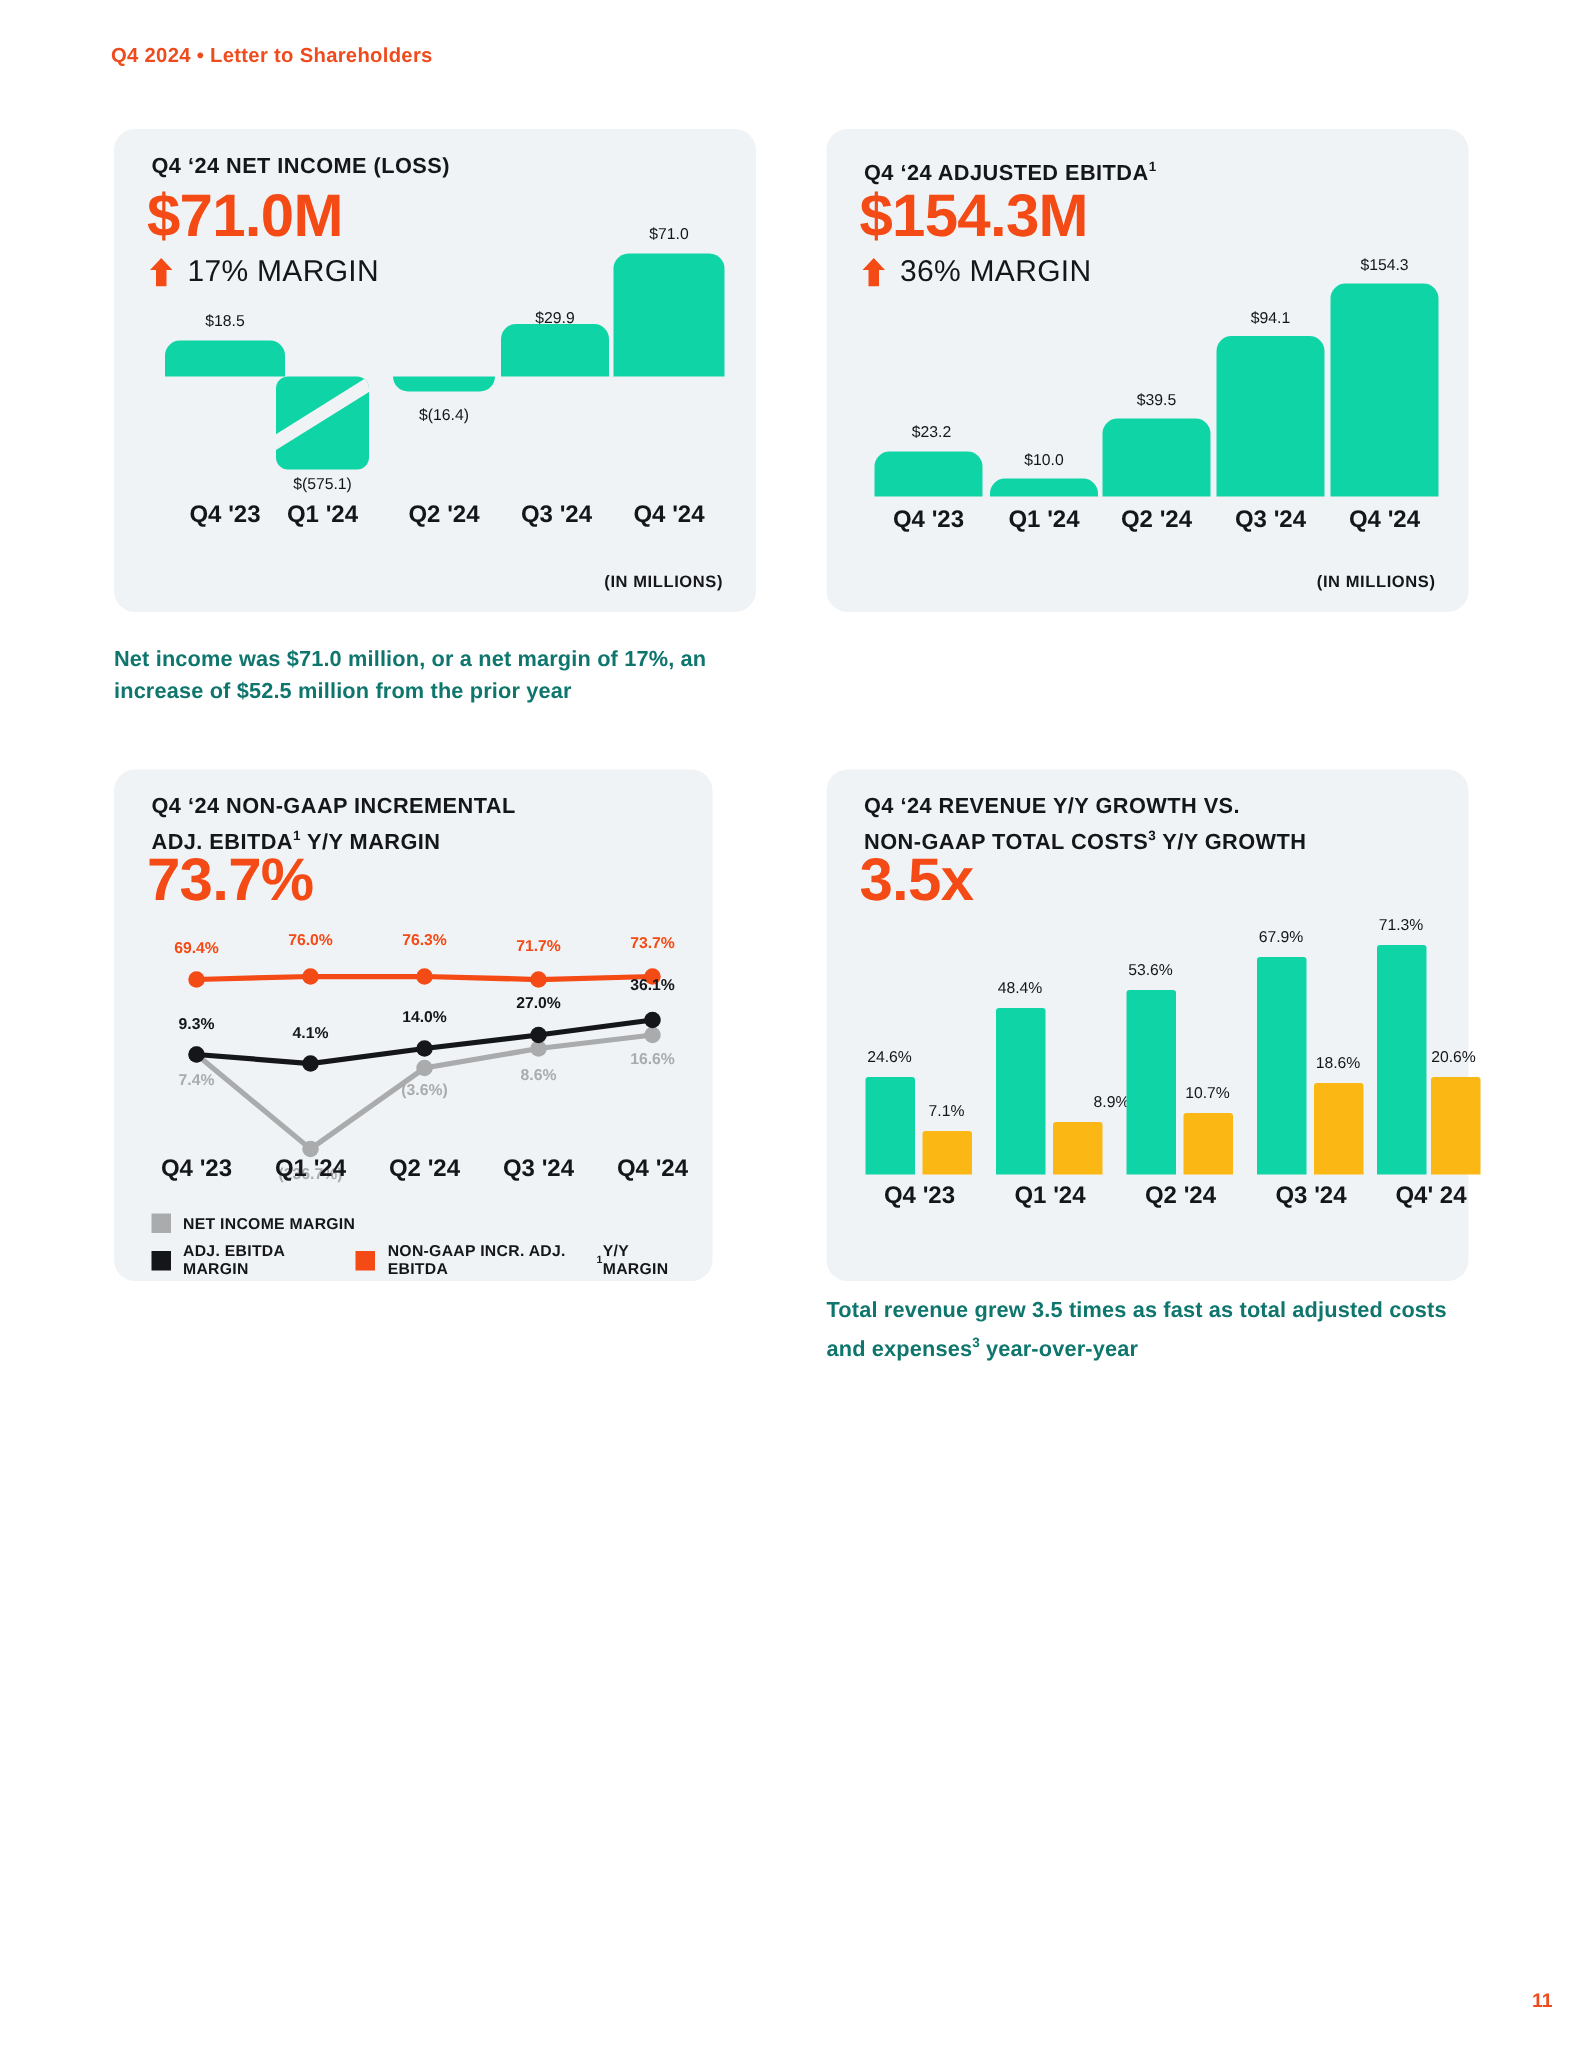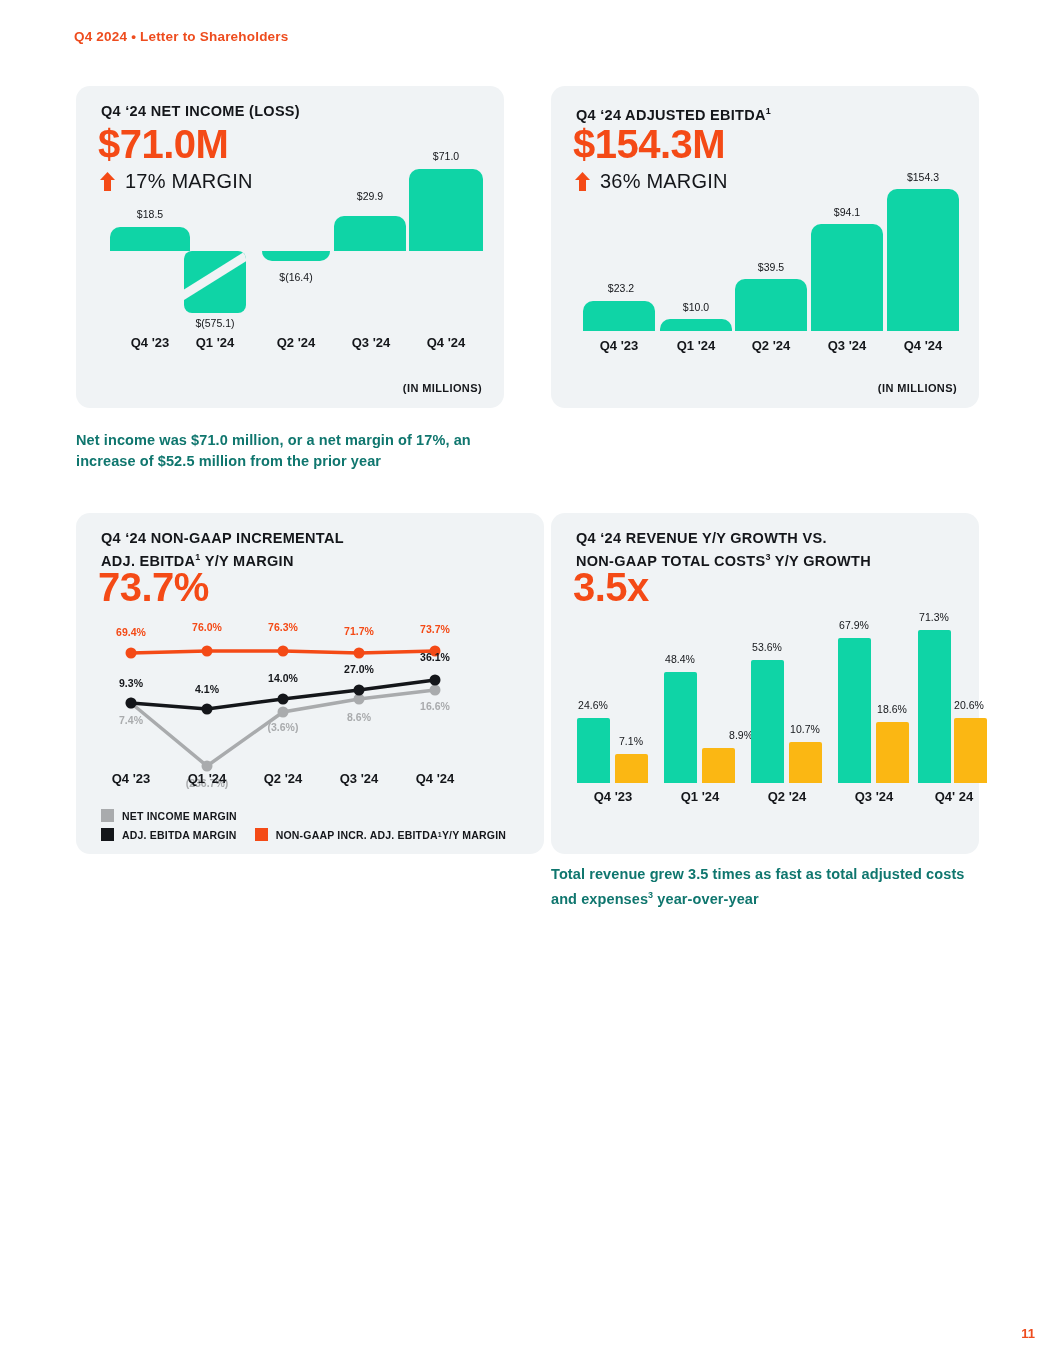--- a/index.html
+++ b/index.html
@@ -18,21 +18,21 @@
     font-size:13.5px;font-weight:bold;color:#EE4C1E;letter-spacing:.2px;
   }
 
   .panel{
     position:absolute;
     background:#F0F3F5;
     border-radius:14px;
   }
   .p1{left:76px;top:86px;width:428px;height:322px;}
   .p2{left:551px;top:86px;width:428px;height:322px;}
-  .p3{left:76px;top:513px;width:468px;height:341px;}
+  .p3{left:76px;top:513px;width:399px;height:341px;}
   .p4{left:551px;top:513px;width:428px;height:341px;}
 
   .p-title{
     position:absolute;left:25px;top:16px;
     font-size:14.5px;font-weight:bold;letter-spacing:.3px;color:#14161A;
     line-height:19px;
   }
   .p-title sup{font-size:9px;vertical-align:super;}
 
   .p-big{
@@ -60,21 +60,21 @@
   
   .chart-area{position:absolute;left:0;top:0;width:100%;height:100%;}
   .bar{
     position:absolute;background:#0FD4A6;
   }
   .bar-lbl{
     position:absolute;font-size:10.5px;font-weight:normal;color:#14161A;
     white-space:nowrap;text-align:center;
   }
   .x-lbl{
-    position:absolute;font-size:13px;font-weight:bold;color:#14161A;
+    position:absolute;font-size:16px;font-weight:bold;color:#14161A;
     white-space:nowrap;text-align:center;width:80px;
   }
 
   
   .line-svg{position:absolute;left:0;top:0;}
   .pt-lbl{position:absolute;font-size:10.5px;font-weight:bold;white-space:nowrap;text-align:center;width:70px;}
   .pt-orange{color:#F44A16;}
   .pt-black{color:#14161A;}
   .pt-gray{color:#A9ABAD;}
 
@@ -127,21 +127,21 @@
       <div class="bar" style="left:108px;top:165px;width:62px;height:62px;border-radius:8px;overflow:hidden;">
         <div style="position:absolute;left:-16px;top:18px;width:100px;height:9px;background:#F0F3F5;transform:rotate(-32deg);"></div>
       </div>
       <div class="bar-lbl" style="left:139px;top:231px;width:90px;margin-left:-45px;">$(575.1)</div>
       <div class="x-lbl" style="left:99px;top:249px;">Q1 '24</div>
 
       <div class="bar" style="left:186px;top:165px;width:68px;height:10px;border-radius:0 0 10px 10px;"></div>
       <div class="bar-lbl" style="left:220px;top:185px;width:80px;margin-left:-40px;">$(16.4)</div>
       <div class="x-lbl" style="left:180px;top:249px;">Q2 '24</div>
 
-      <div class="bar-lbl" style="left:294px;top:104px;width:80px;margin-left:-40px;">$29.9</div>
+      <div class="bar-lbl" style="left:294px;top:120px;width:80px;margin-left:-40px;">$29.9</div>
       <div class="bar" style="left:258px;top:130px;width:72px;height:35px;border-radius:10px 10px 0 0;"></div>
       <div class="x-lbl" style="left:255px;top:249px;">Q3 '24</div>
 
       <div class="bar-lbl" style="left:370px;top:64px;width:80px;margin-left:-40px;">$71.0</div>
       <div class="bar" style="left:333px;top:83px;width:74px;height:82px;border-radius:10px 10px 0 0;"></div>
       <div class="x-lbl" style="left:330px;top:249px;">Q4 '24</div>
     </div>
 
     <div class="in-millions">(IN MILLIONS)</div>
   </div>

